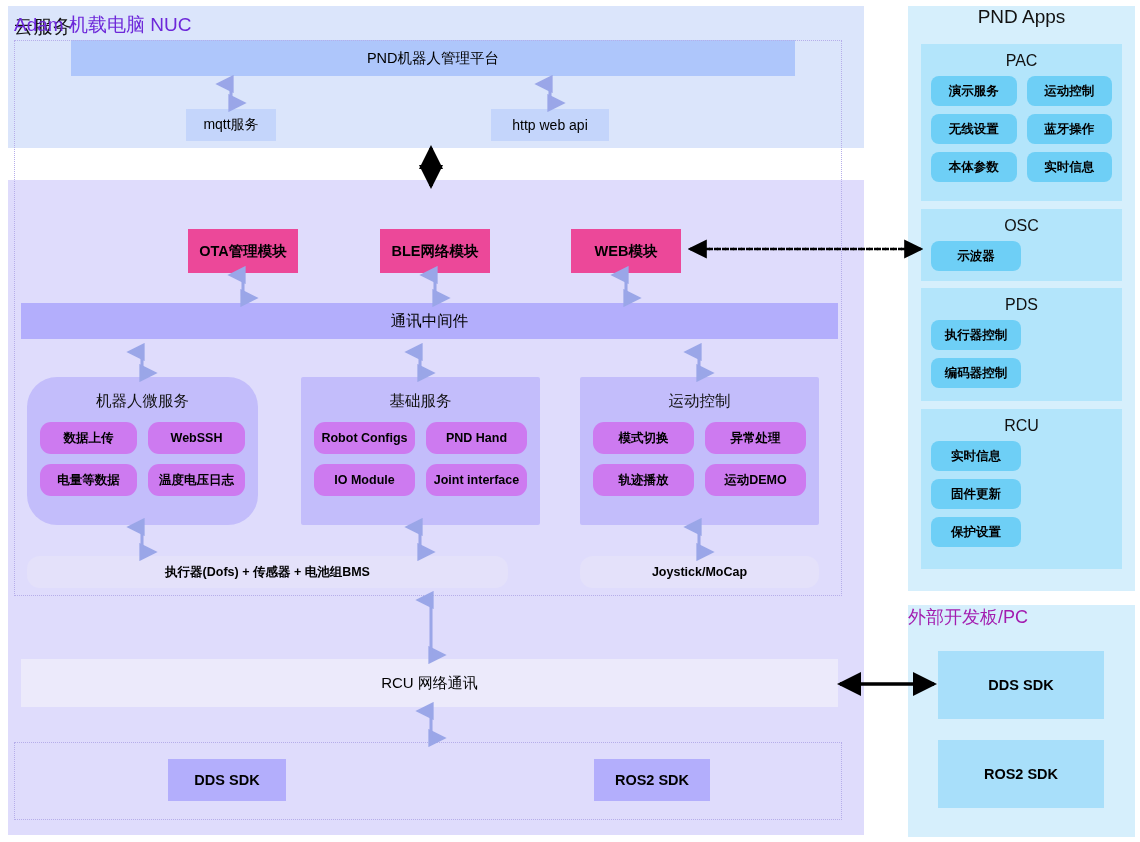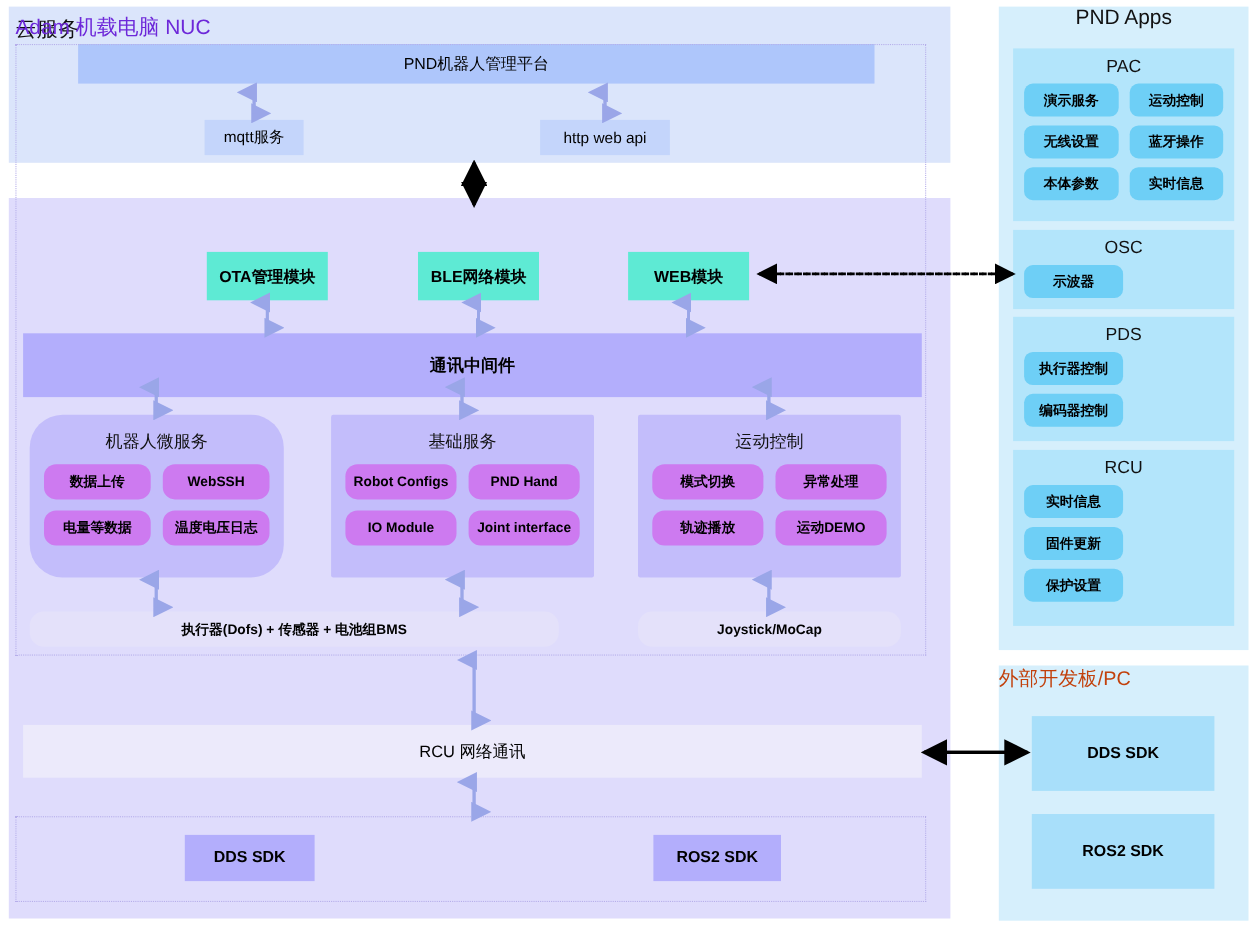--- a/index.html
+++ b/index.html
@@ -17,26 +17,26 @@
   #cloud-platform-bar{left:71px;top:40px;width:724px;height:36px;background:#aec6fb;font-size:14.5px;}
   #mqtt-box{left:186px;top:109px;width:90px;height:32px;background:#c4d5fb;font-size:14px;}
   #http-box{left:491px;top:109px;width:118px;height:32px;background:#c4d5fb;font-size:14px;}
 
   
   #nuc-section{left:8px;top:180px;width:856px;height:655px;background:#dfdcfc;}
   #nuc-title{left:14px;top:12px;font-size:19px;color:#6d28d9;}
   #nuc-inner{left:14px;top:40px;width:828px;height:556px;border:1.5px dotted #b6aeea;}
   #nuc-sdk-zone{left:14px;top:742px;width:828px;height:78px;border:1.5px dotted #b6aeea;}
 
-  .mod-box{height:44px;background:#5eead4;font-size:14.5px;font-weight:bold;}
+  .mod-box{height:44px;background:#ec4899;font-size:14.5px;font-weight:bold;}
   #ota-module{left:188px;top:229px;width:110px;}
   #ble-module{left:380px;top:229px;width:110px;}
   #web-module{left:571px;top:229px;width:110px;}
 
-  #middleware-bar{left:21px;top:303px;width:817px;height:58px;background:#b3aefc;font-size:15.5px;font-weight:bold;}
+  #middleware-bar{left:21px;top:303px;width:817px;height:36px;background:#b3aefc;font-size:15.5px;font-weight:normal;}
 
   .svc-group{background:#c3bdfb;border-radius:2px;}
   #svc-robot{left:27px;top:377px;width:231px;height:148px;border-radius:30px;}
   #svc-base{left:301px;top:377px;width:239px;height:148px;}
   #svc-motion{left:580px;top:377px;width:239px;height:148px;}
   .svc-title{position:absolute;left:0;right:0;top:14px;text-align:center;font-size:15.5px;color:#111;}
   .svc-grid{position:absolute;left:13px;right:13px;top:45px;display:flex;flex-wrap:wrap;gap:10px 11px;align-items:flex-end;}
   .pill{
     flex:1 1 calc(50% - 6px);height:32px;border-radius:11px;background:#cd7af0;
     font-size:12.5px;font-weight:bold;color:#000;
@@ -65,21 +65,21 @@
   .app-pill{
     height:30px;border-radius:8px;background:#6ecff6;
     font-size:12.5px;font-weight:bold;color:#000;
     display:flex;align-items:center;justify-content:center;text-align:center;
   }
   .app-pill.two{flex:1 1 calc(50% - 5px);}
   .app-pill.one{flex:0 0 90px;}
 
   
   #ext-panel{left:908px;top:605px;width:227px;height:232px;background:#d6effc;}
-  #ext-title{left:16px;top:12px;font-size:18px;color:#c2410c;}
+  #ext-title{left:16px;top:12px;font-size:18px;color:#a21caf;}
   .ext-box{height:68px;background:#a8dffa;font-size:14.5px;font-weight:bold;}
   #ext-dds-sdk{left:938px;top:651px;width:166px;}
   #ext-ros2-sdk{left:938px;top:740px;width:166px;}
 
   
   svg.arrows{position:absolute;left:0;top:0;width:1140px;height:842px;pointer-events:none;}
 </style>
 </head>
 <body>
 

